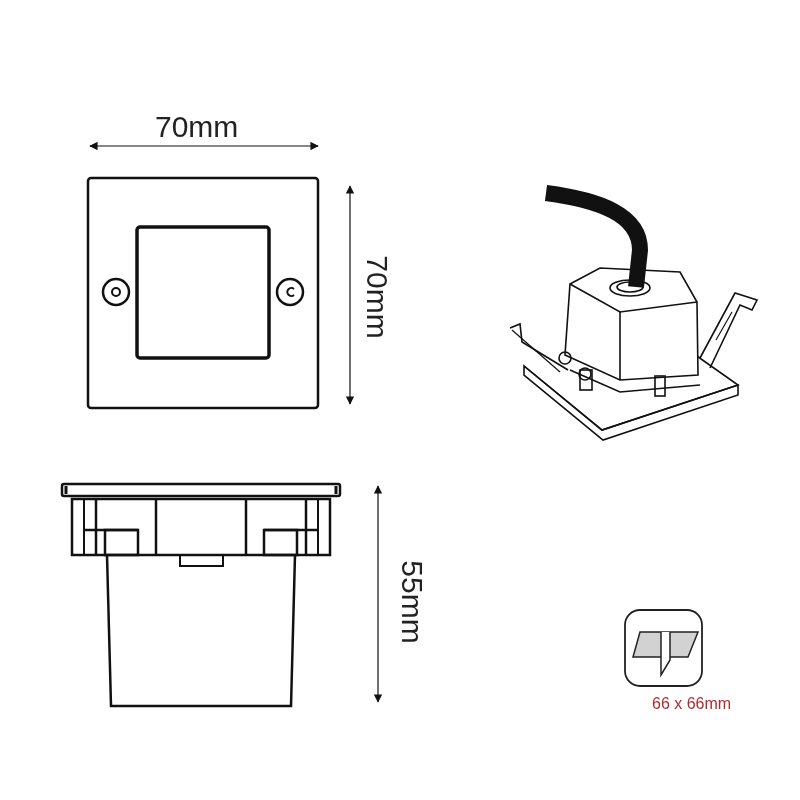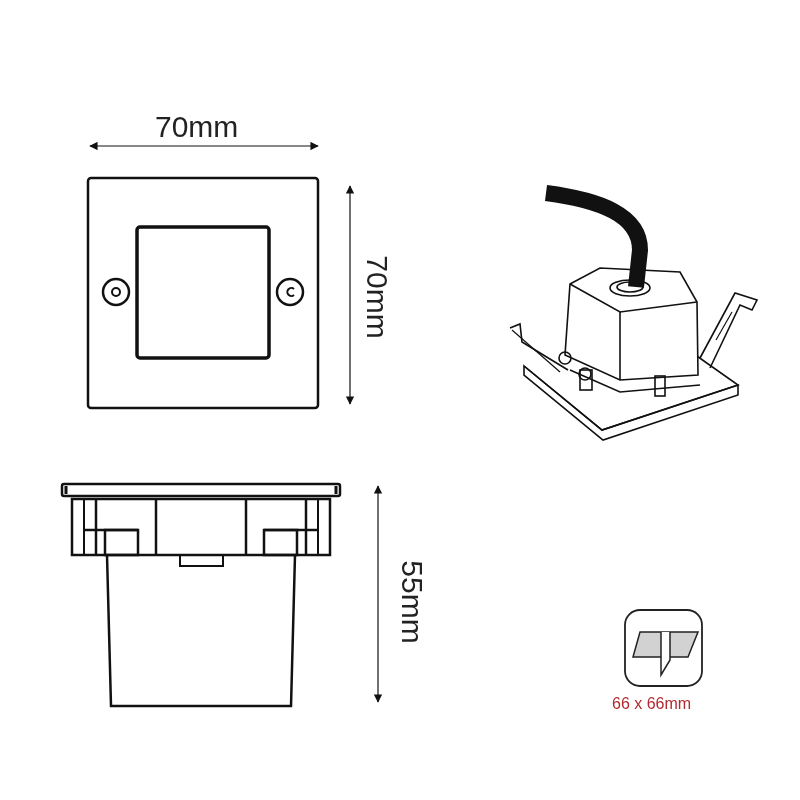--- a/index.html
+++ b/index.html
@@ -1,19 +1,19 @@
 <!DOCTYPE html>
 <html><head>
   <meta charset="utf-8">
   <style>
     html, body { margin: 0; padding: 0; background: #ffffff; }
     body { width: 800px; height: 800px; position: relative; overflow: hidden; font-family: "Liberation Sans", sans-serif; }
     .dim-label { position: absolute; font-size: 30px; color: #222; font-family: "Liberation Sans", sans-serif; white-space: nowrap; }
     .rot { transform-origin: center center; transform: rotate(90deg); }
-    .cutout-label { position: absolute; font-size: 16px; color: #b22a2e; font-family: "Liberation Sans", sans-serif; white-space: nowrap; }
+    .cutout-label { position: absolute; font-size: 16px; color: #b22a2e; font-family: "Liberation Sans", sans-serif; white-space: nowrap; margin-left: 40px; }
     svg { position: absolute; left: 0; top: 0; }
   </style>
 </head>
 <body>
 
 <svg width="800" height="800" viewBox="0 0 800 800">
   <defs>
     <marker id="arr" viewBox="0 0 10 10" refX="9" refY="5" markerWidth="7" markerHeight="7" orient="auto-start-reverse">
       <path d="M0,0 L10,5 L0,10 z" fill="#111"></path>
     </marker>

